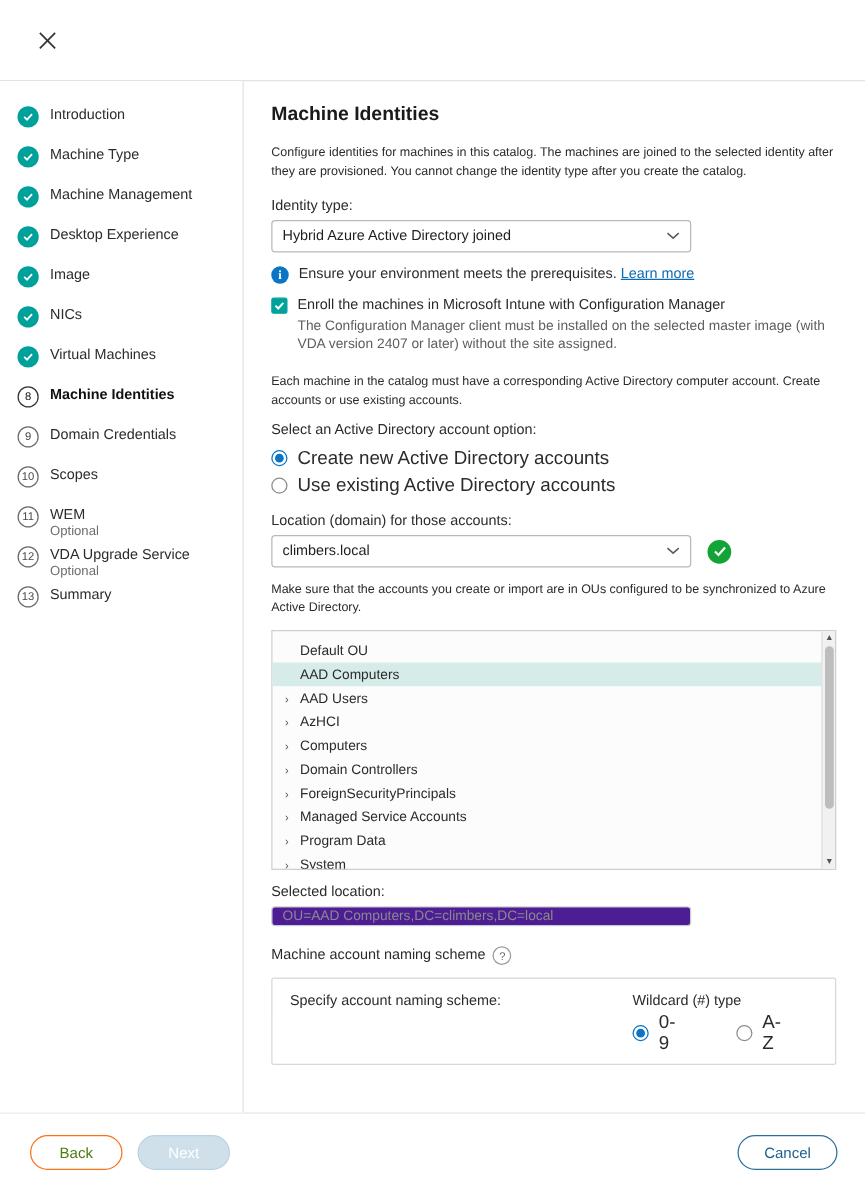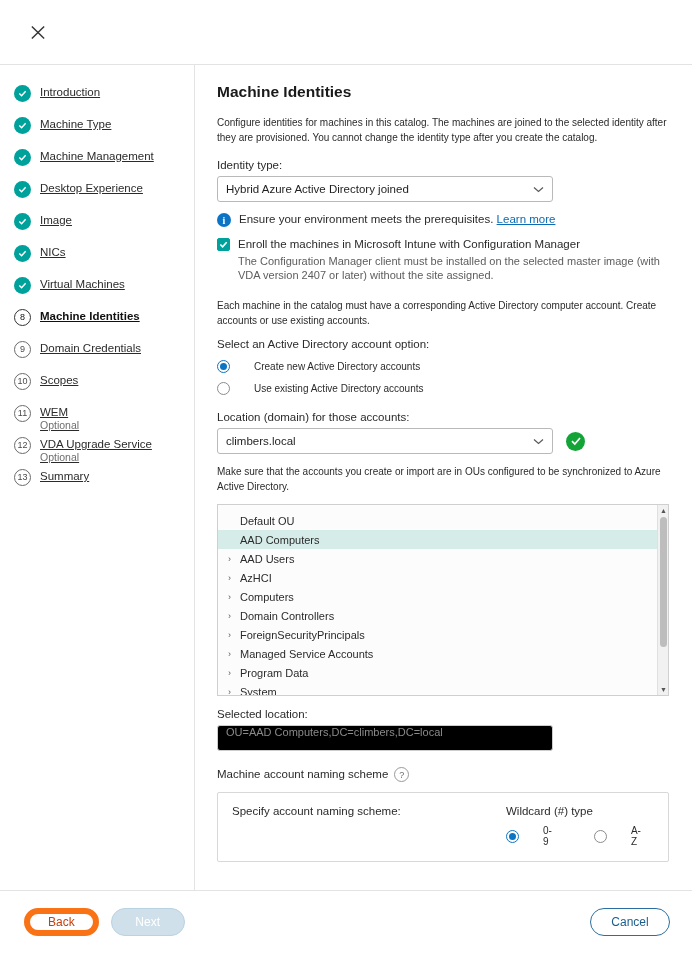--- a/index.html
+++ b/index.html
@@ -105,21 +105,20 @@
     font-size: 9px;
     line-height: 1;
     padding-top: 0px;
   }
   .step-text {
     margin-left: 9px;
     font-size: 11.5px;
     color: #2b2b2b;
     line-height: 13px;
     padding-top: 3px;
-    text-decoration: underline;
   }
   .step.current .step-text { font-weight: bold; color: #111; }
   .step.current .step-marker.num { border-color: #333; color: #111; }
   .step-sub {
     font-size: 10.5px;
     color: #6e6e6e;
     line-height: 12px;
   }
 
   
@@ -256,22 +255,22 @@
     justify-content: center;
     cursor: pointer;
   }
   .radio.selected { border: 1px solid #0b74c4; }
   .radio.selected .dot {
     width: 7px; height: 7px;
     border-radius: 50%;
     background: #0b74c4;
   }
   .radio-label {
-    margin-left: 24px;
-    font-size: 10px;
+    margin-left: 8px;
+    font-size: 15px;
     color: #2b2b2b;
   }
 
   .valid-badge {
     width: 19px; height: 19px;
     border-radius: 50%;
     background: #13a438;
     margin-left: 13px;
     display: flex;
     align-items: center;
@@ -334,27 +333,27 @@
     position: absolute;
     left: 0; width: 11px; height: 11px;
     display: flex; align-items: center; justify-content: center;
     font-size: 7px; color: #555;
   }
   .ou-scroll .arrow-up { top: 0; }
   .ou-scroll .arrow-dn { bottom: 0; }
 
   .readonly-input {
     width: 336px;
-    height: 26px;
+    height: 16px;
     box-sizing: border-box;
     border: 1px solid #cdcdcd;
     border-radius: 3px;
-    background: #000000;
-    display: flex;
-    align-items: flex-start;
+    background: #4c1d95;
+    display: flex;
+    align-items: center;
     padding: 0 8px;
     font-size: 11px;
     color: #8a8a8a;
   }
 
   .help-icon {
     width: 13px; height: 13px;
     border-radius: 50%;
     border: 1px solid #9a9a9a;
     color: #6d6d6d;
@@ -416,22 +415,22 @@
     border-radius: 14px;
     font-size: 12px;
     display: inline-flex;
     align-items: center;
     justify-content: center;
     box-sizing: border-box;
     cursor: pointer;
     padding: 0 18px;
   }
   .btn-outline {
-    border: 6px solid #f97316;
-    color: #c2410c;
+    border: 1px solid #f97316;
+    color: #4d7c0f;
     background: #ffffff;
   }
   .btn-primary {
     border: 1px solid #b9d3e2;
     background: #cfe0ea;
     color: #ffffff;
   }
   .btn-cancel {
     border: 1px solid #2b6f9e;
     color: #1b5e8e;

